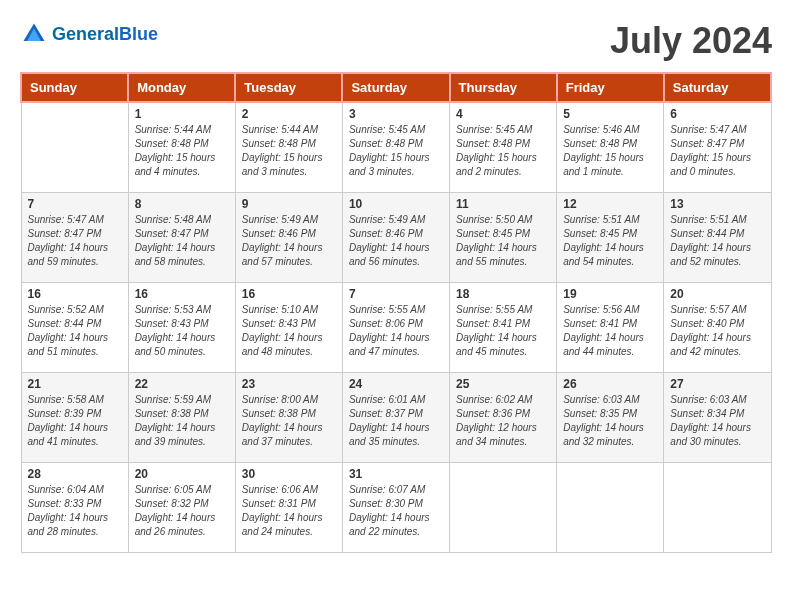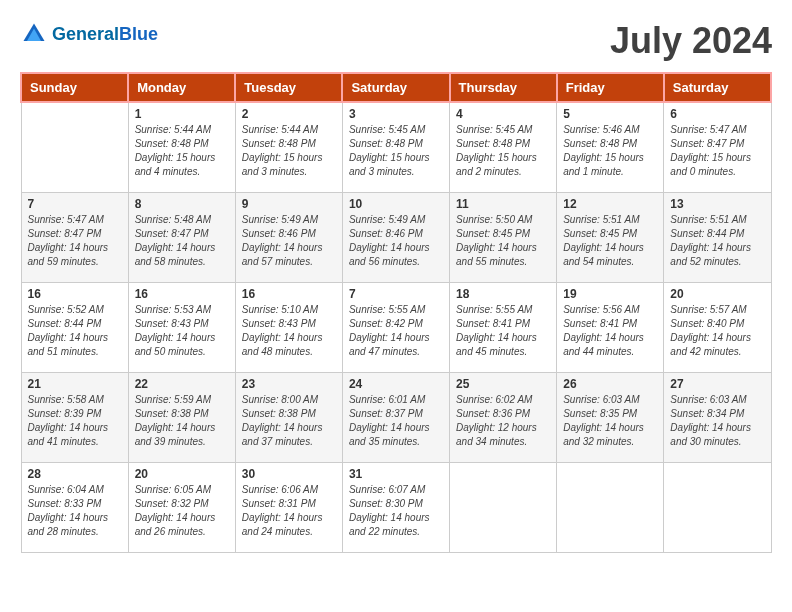--- a/index.html
+++ b/index.html
@@ -243,21 +243,21 @@
         <div class="cell-content">
           <span>Sunrise: 5:10 AM</span><br>
           <span>Sunset: 8:43 PM</span><br>
           <span>Daylight: 14 hours and 48 minutes.</span>
         </div>
       </td>
         <td>
         <span class="day-number">7</span>
         <div class="cell-content">
           <span>Sunrise: 5:55 AM</span><br>
-          <span>Sunset: 8:42 PM</span><br>
+          <span>Sunset: 8:06 PM</span><br>
           <span>Daylight: 14 hours and 47 minutes.</span>
         </div>
       </td>
         <td>
         <span class="day-number">18</span>
         <div class="cell-content">
           <span>Sunrise: 5:55 AM</span><br>
           <span>Sunset: 8:41 PM</span><br>
           <span>Daylight: 14 hours and 45 minutes.</span>
         </div>

